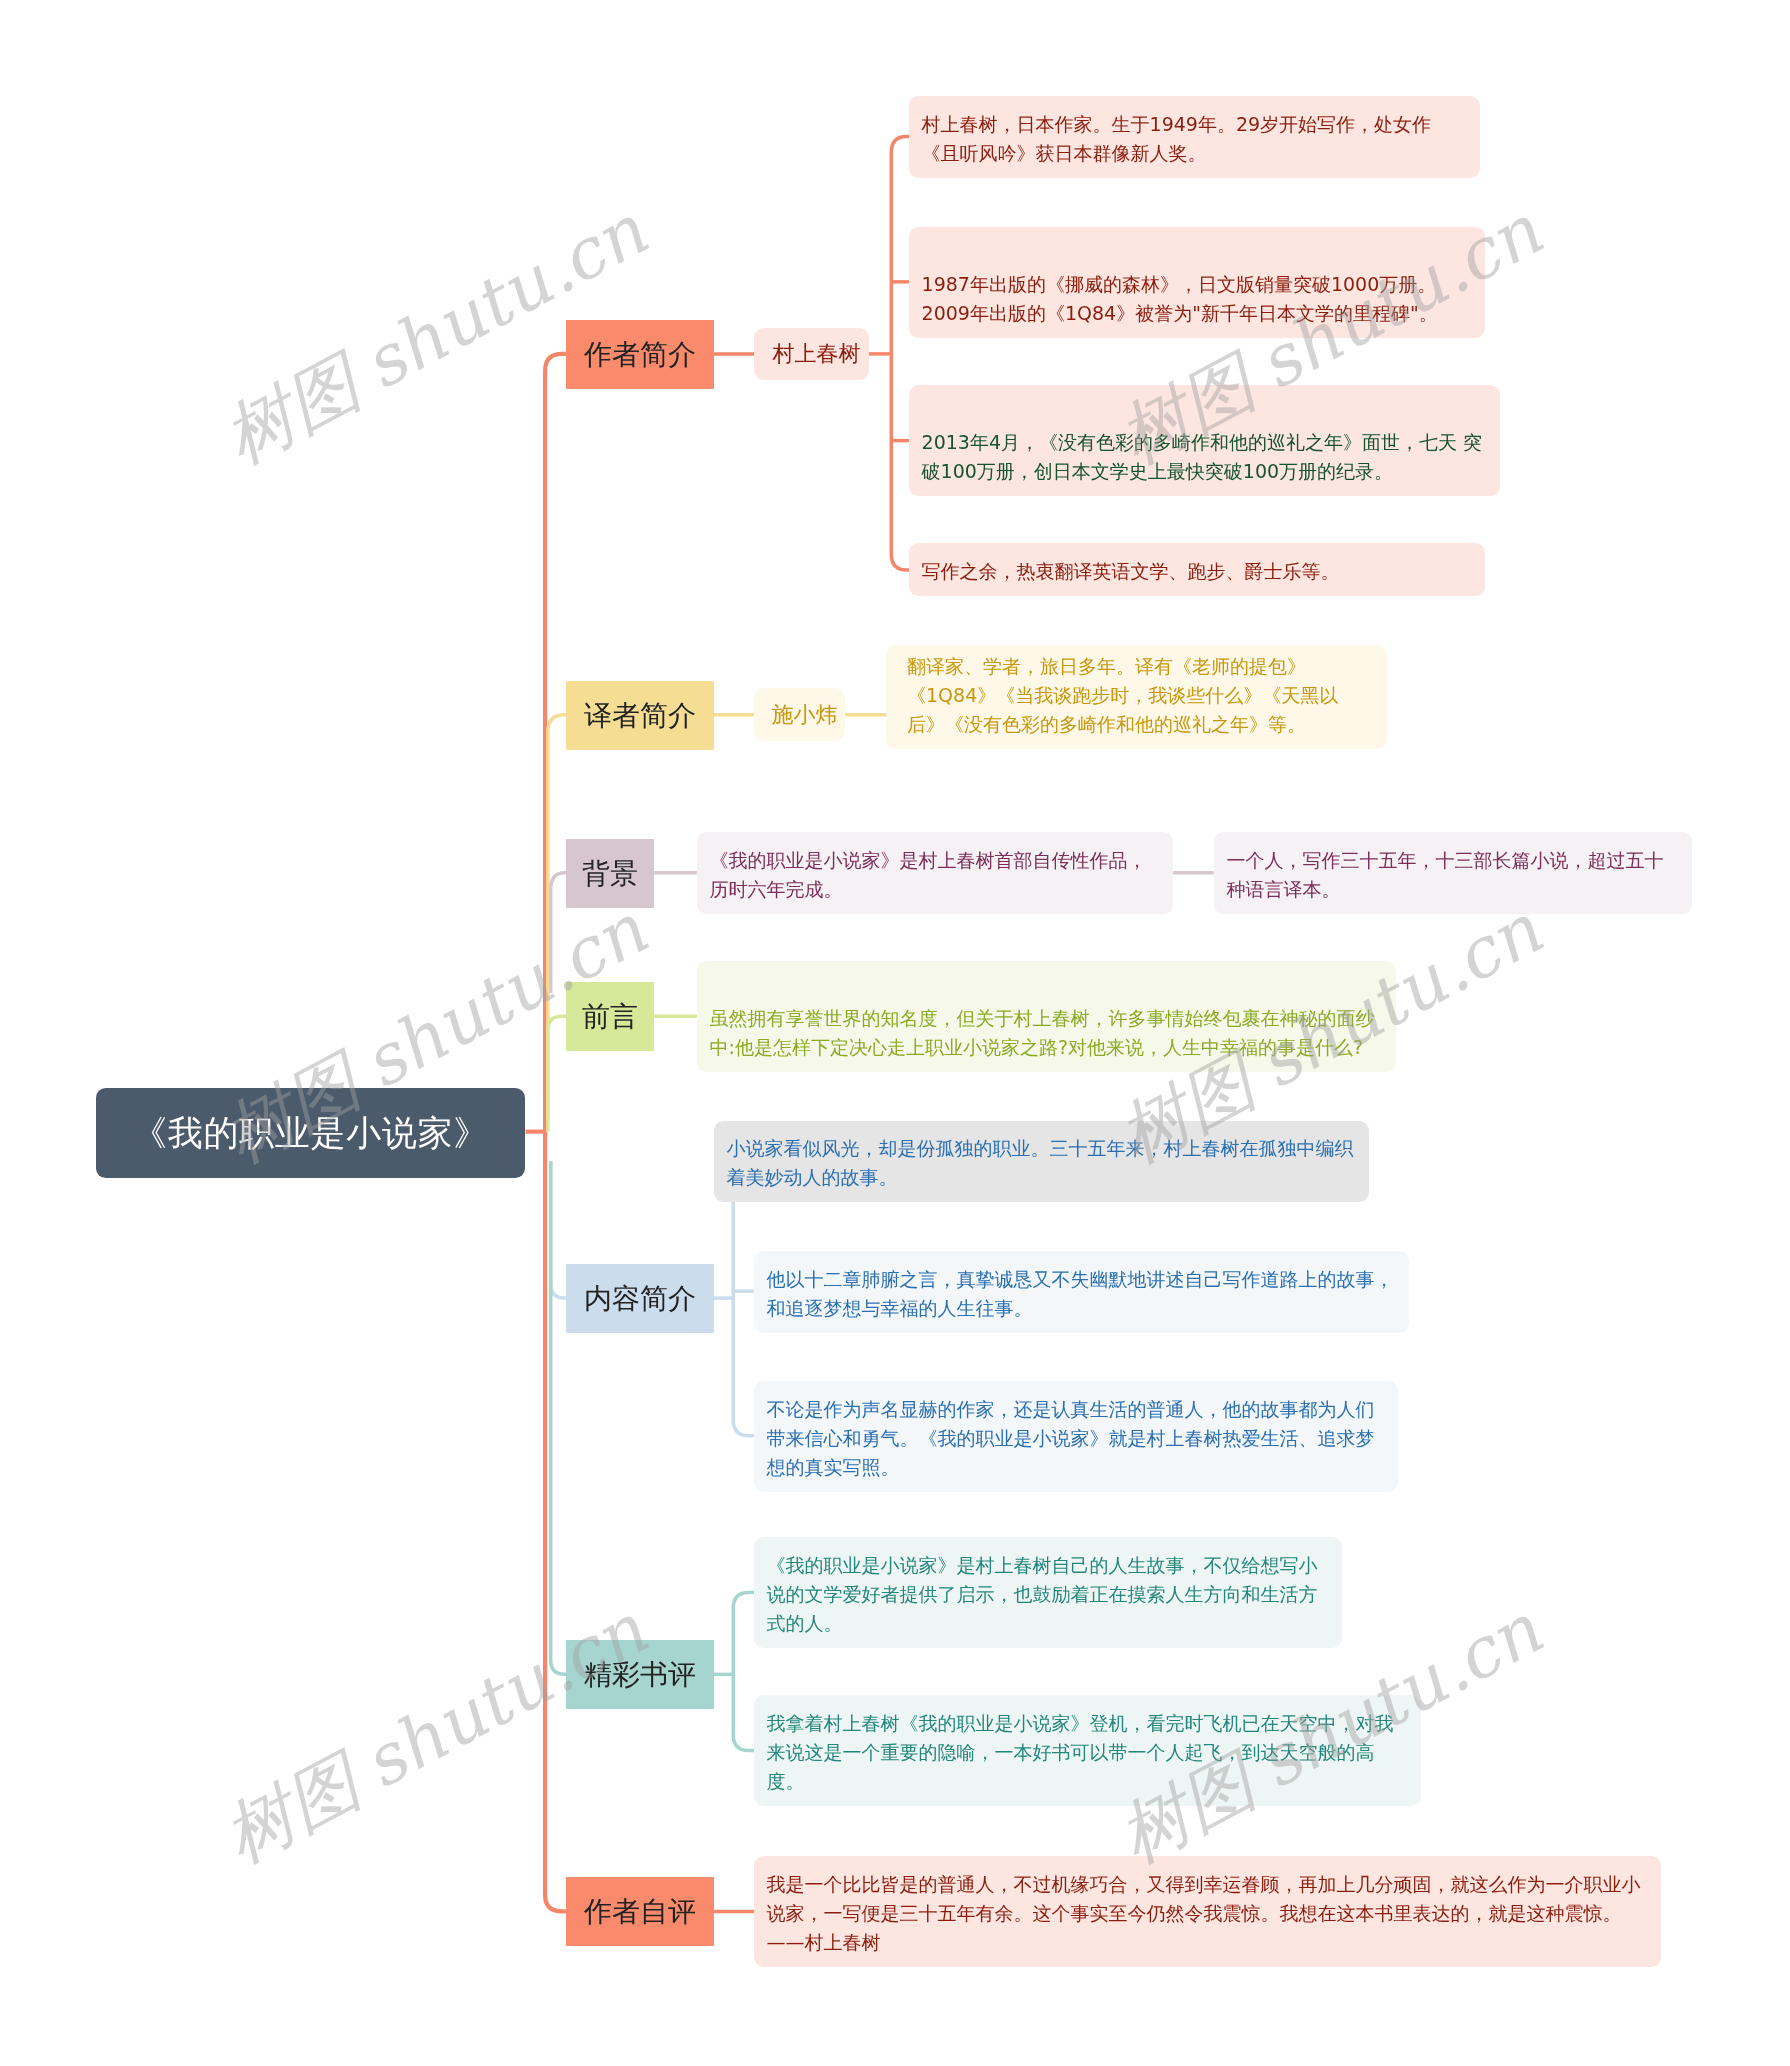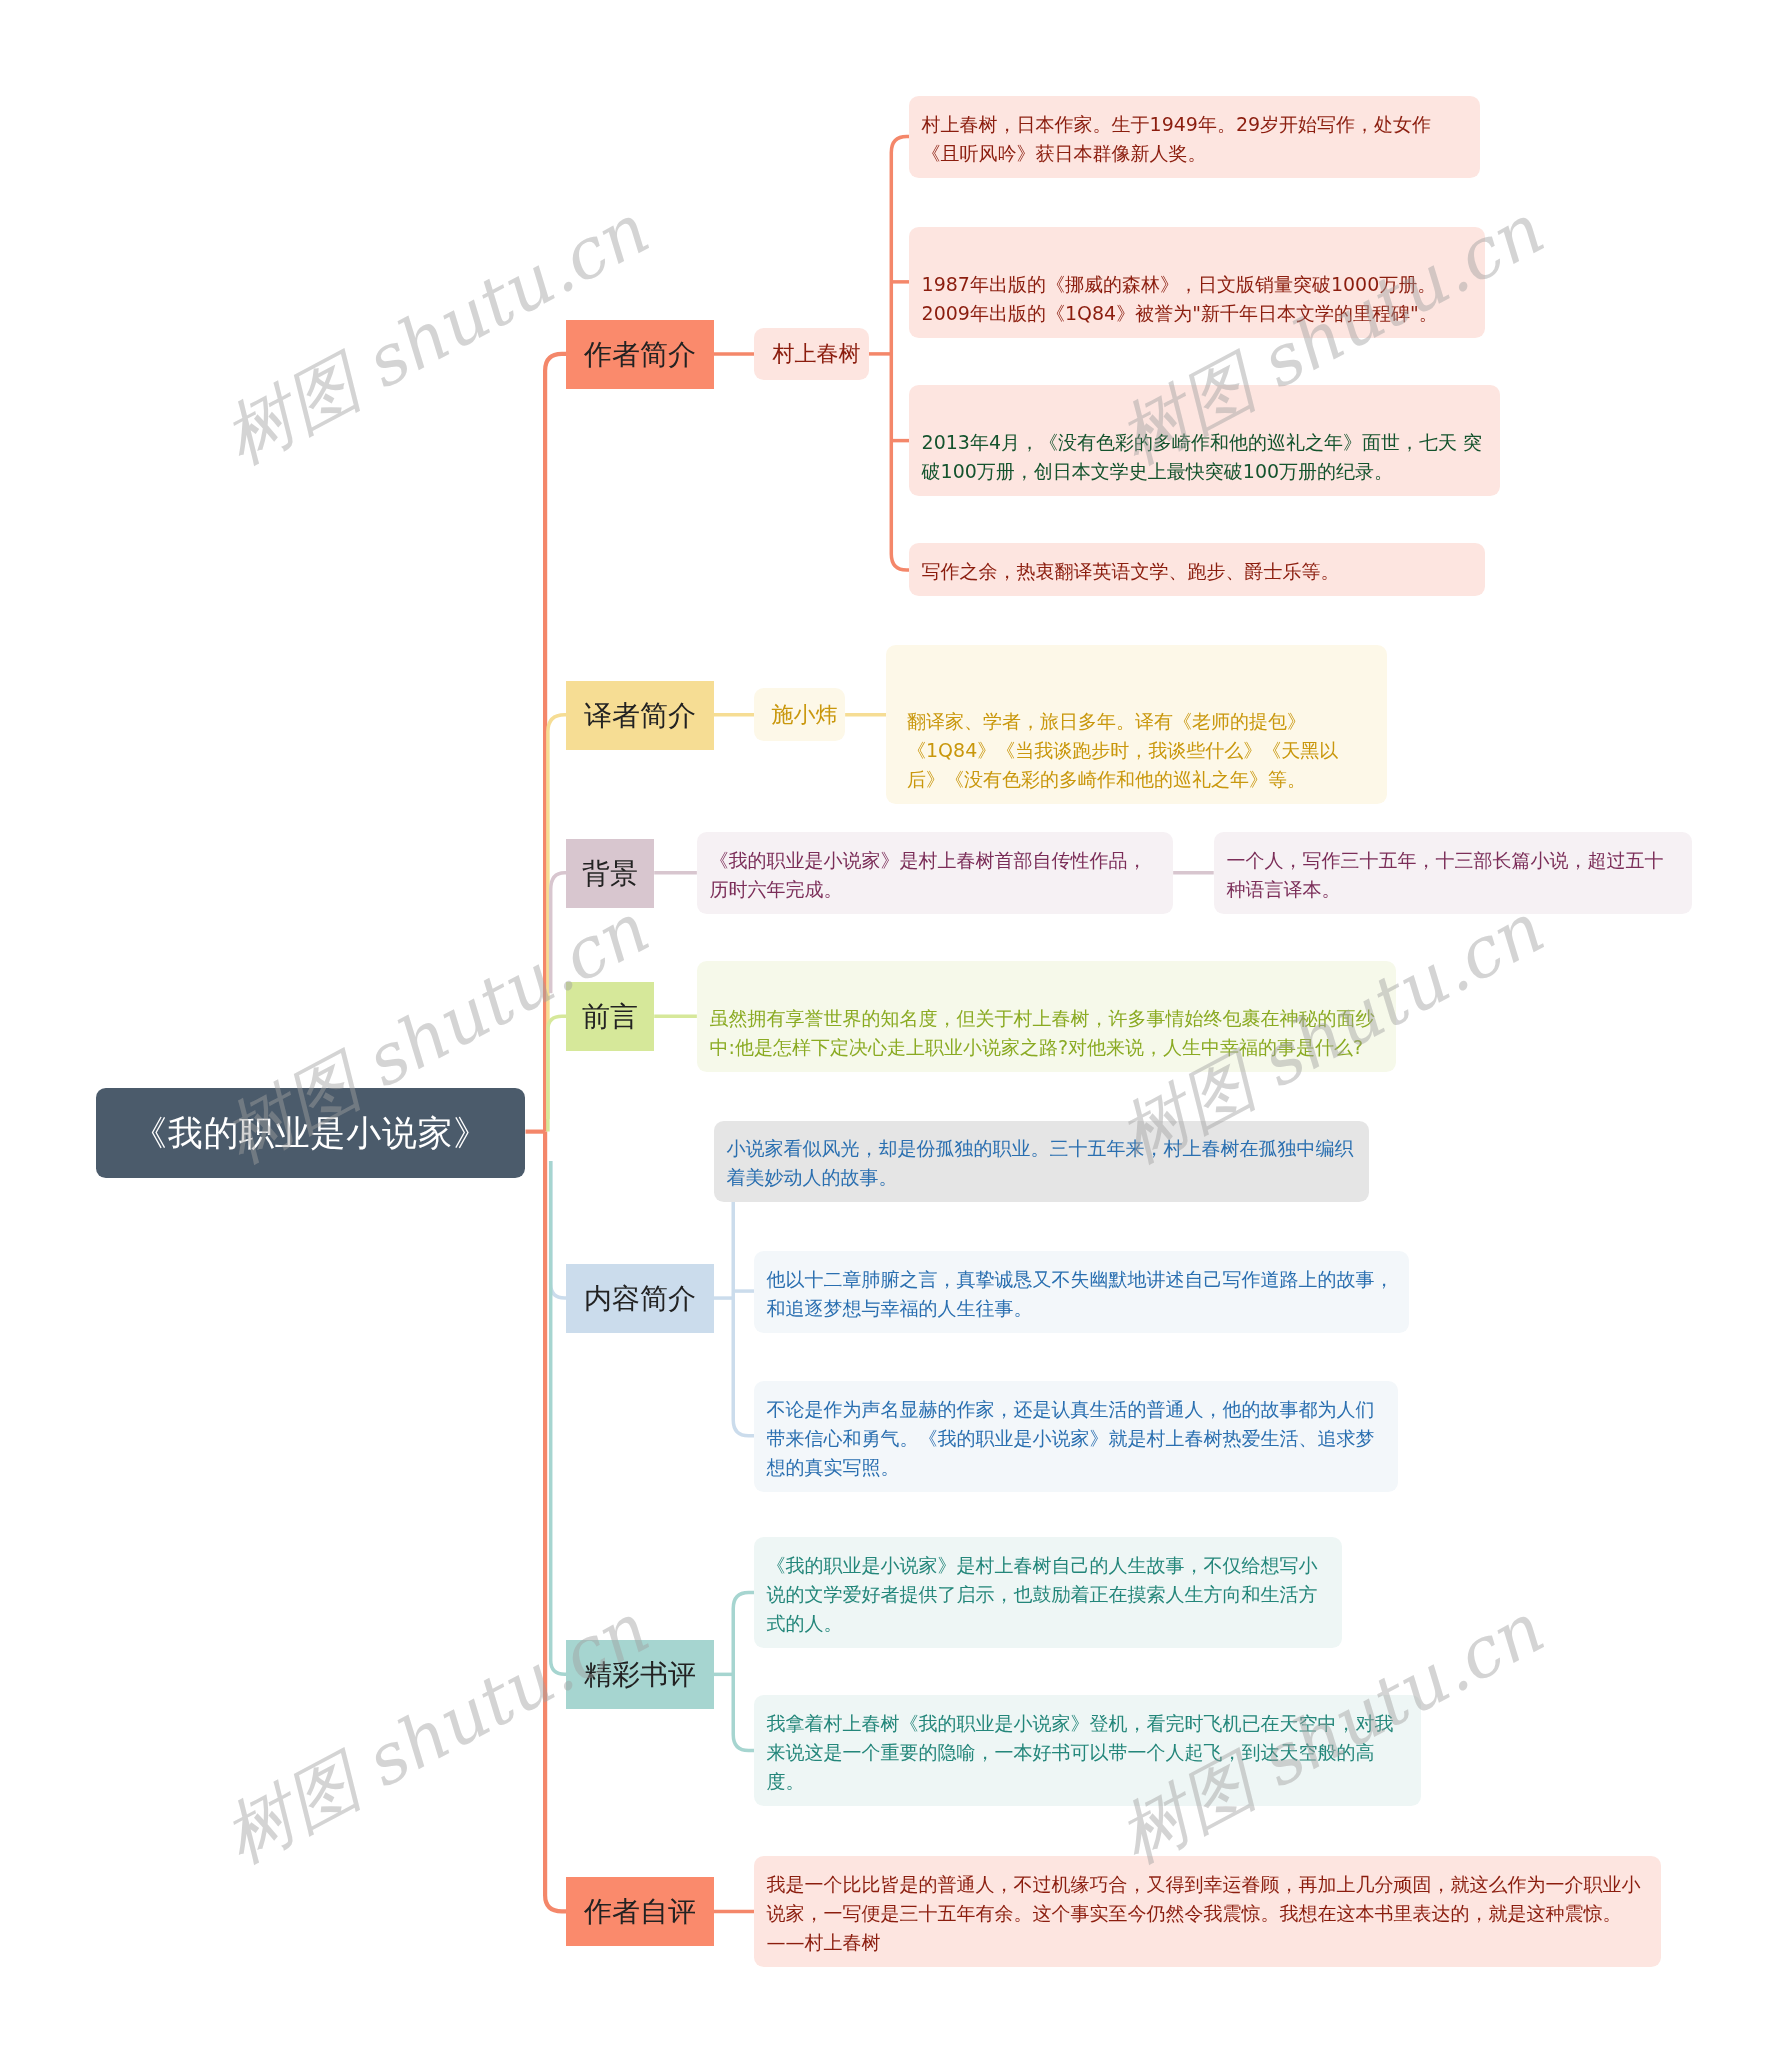--- a/index.html
+++ b/index.html
@@ -78,21 +78,21 @@
 <div class="abs leaf" style="left:909px;top:543px;width:576px;height:53px;background:#fde5e0;color:#8b1d0e;">
   <span>写作之余，热衷翻译英语文学、跑步、爵士乐等。</span>
 </div>
 
 <div class="abs branch" style="left:566px;top:681px;width:148px;height:69px;background:#f6dd94;">
   <span>译者简介</span>
 </div>
 <div class="abs sub" style="left:754px;top:688px;width:91px;height:53px;background:#fdf8e8;color:#c9970c;">
   <span>施小炜</span>
 </div>
-<div class="abs leaf" style="left:886px;top:645px;width:501px;height:159px;background:#fdf8e8;color:#c9970c;padding-left:21px;">
+<div class="abs leaf" style="left:886px;top:645px;width:501px;height:104px;background:#fdf8e8;color:#c9970c;padding-left:21px;">
   <span>翻译家、学者，旅日多年。译有《老师的提包》《1Q84》《当我谈跑步时，我谈些什么》《天黑以后》《没有色彩的多崎作和他的巡礼之年》等。</span>
 </div>
 
 <div class="abs branch" style="left:566px;top:839px;width:88px;height:69px;background:#d8c6cf;">
   <span>背景</span>
 </div>
 <div class="abs leaf" style="left:697px;top:832px;width:476px;height:82px;background:#f6f1f4;color:#7b2d58;">
   <span>《我的职业是小说家》是村上春树首部自传性作品，历时六年完成。</span>
 </div>
 <div class="abs leaf" style="left:1214px;top:832px;width:478px;height:82px;background:#f6f1f4;color:#7b2d58;">

